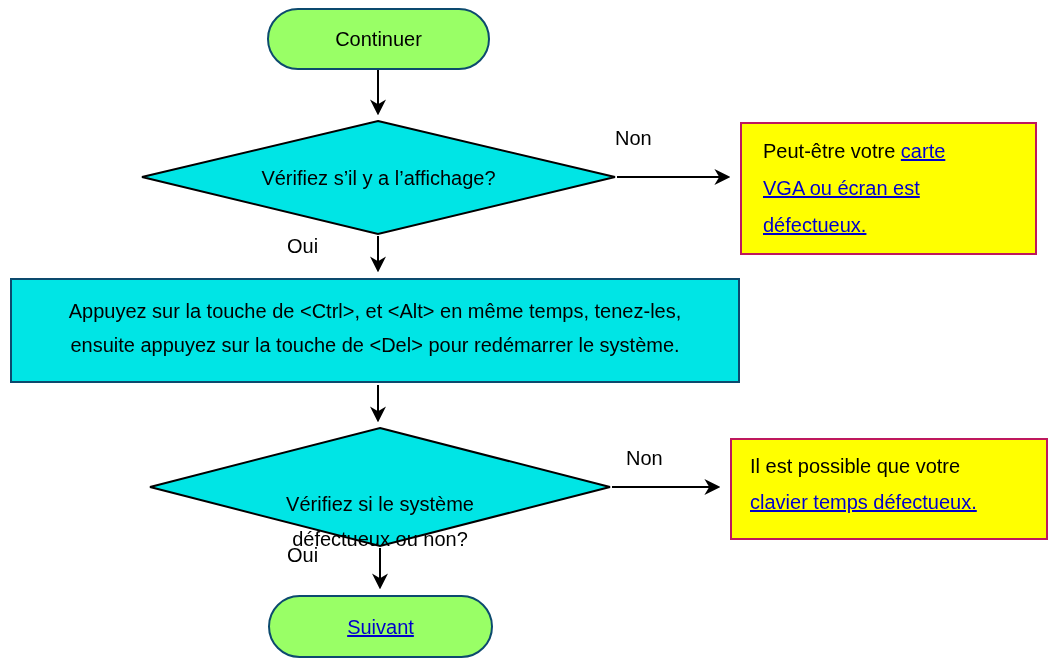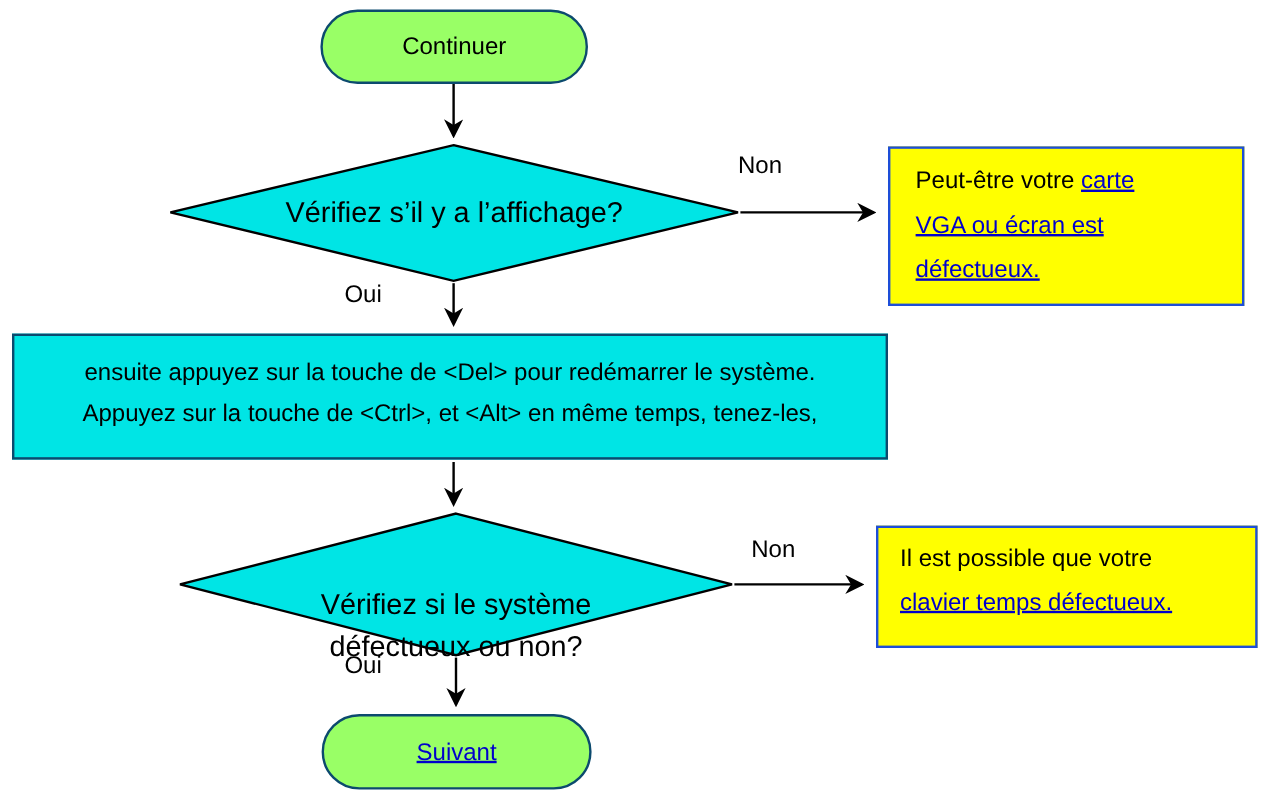--- a/index.html
+++ b/index.html
@@ -18,26 +18,26 @@
   .pill{background:#99FF66;border-radius:32px;}
   #start-node{left:267px;top:8px;width:223px;height:62px;}
   #end-node{left:268px;top:595px;width:225px;height:63px;}
   #process-box{
     left:10px;top:278px;width:730px;height:105px;background:#00E5E5;
     flex-direction:column;justify-content:flex-start;padding-top:14px;
     line-height:34px;
   }
   .process-line{width:100%;text-align:center;}
   .diamond-label{
-    position:absolute;text-align:center;font-size:24px;line-height:26px;
+    position:absolute;text-align:center;font-size:20px;line-height:26px;
   }
   #decision1-label{left:142px;top:165px;width:473px;}
   #decision2-label{left:150px;top:452px;width:460px;line-height:35px;white-space:pre-line;}
   .result-box{
-    position:absolute;box-sizing:border-box;background:#FFFF00;border:2px solid #1d4ed8;
+    position:absolute;box-sizing:border-box;background:#FFFF00;border:2px solid #be185d;
     font-size:20px;white-space:pre-line;
   }
   #result-box-1{left:740px;top:122px;width:297px;height:133px;padding:9px 12px 0 21px;line-height:37px;}
   #result-box-2{left:730px;top:438px;width:318px;height:102px;padding:8px 8px 0 18px;line-height:36px;}
   .edge-label{position:absolute;font-weight:normal;font-size:20px;}
   #label-non-1{left:615px;top:127px;}
   #label-oui-1{left:287px;top:235px;}
   #label-non-2{left:626px;top:447px;}
   #label-oui-2{left:287px;top:544px;}
   .link{color:#0000CC;text-decoration:underline;cursor:pointer;}
@@ -74,22 +74,22 @@
   </div>
 
   <div class="edge-label" id="label-non-1">Non</div>
   <div class="edge-label" id="label-oui-1">Oui</div>
 
   <div class="result-box" id="result-box-1"><span>Peut-être votre </span><a class="link">carte 
 VGA ou écran est 
 défectueux.</a></div>
 
   <div class="node" id="process-box">
+    <div class="process-line">Appuyez sur la touche de &lt;Ctrl&gt;, et &lt;Alt&gt; en même temps, tenez-les,</div>
     <div class="process-line">ensuite appuyez sur la touche de &lt;Del&gt; pour redémarrer le système.</div>
-    <div class="process-line">Appuyez sur la touche de &lt;Ctrl&gt;, et &lt;Alt&gt; en même temps, tenez-les,</div>
   </div>
 
   <div class="diamond-label" id="decision2-label">
     <span>Vérifiez si le système
 défectueux ou non?</span>
   </div>
 
   <div class="edge-label" id="label-non-2">Non</div>
   <div class="edge-label" id="label-oui-2">Oui</div>
 

